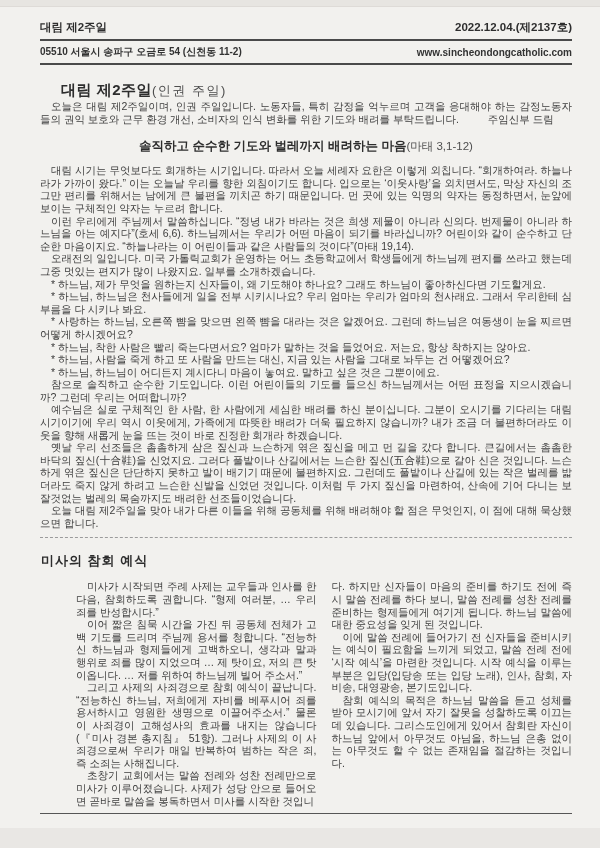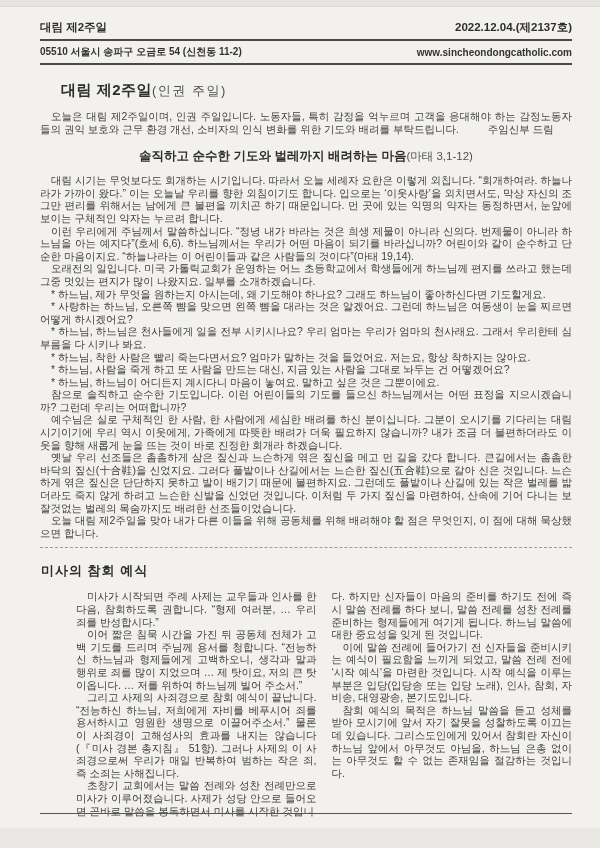--- a/index.html
+++ b/index.html
@@ -34,21 +34,21 @@
   
   .page-title { margin-top:16px; font-size:15px; font-weight:bold; color:#2d2d2d; letter-spacing:0.5px;padding-left:21px; }
   .page-title .title-suffix { font-weight:normal; font-size:13px; color:#4d4d4d; letter-spacing:1.5px; }
 
   p.body {
     font-size:10.5px; line-height:12.6px;
     text-align:justify; color:#3d3d3d;
     word-break:break-all;
   }
   p.indent { text-indent:11px; }
-  .intro-par { margin-top:10px; }
+  .intro-par { margin-top:0; }
   .sig { display:inline-block; margin-left:18px; white-space:nowrap; }
 
   
   .homily-title {
     margin:13px 0 9px 0; text-align:center;
     font-size:12.5px; font-weight:bold; color:#2d2d2d;
   }
   .homily-title .ht-ref { font-weight:normal; font-size:11.5px; color:#4f4f4f; }
 
   
@@ -87,23 +87,23 @@
     <section>
       <h1 class="page-title"><span>대림 제2주일</span><span class="title-suffix">(인권 주일)</span></h1>
       <p class="body indent intro-par"><span>오늘은 대림 제2주일이며, 인권 주일입니다. 노동자들, 특히 감정을 억누르며 고객을 응대해야 하는 감정노동자들의 권익 보호와 근무 환경 개선, 소비자의 인식 변화를 위한 기도와 배려를 부탁드립니다.</span><span class="sig">주임신부 드림</span></p>
     </section>
 
     <section>
       <h2 class="homily-title"><span>솔직하고 순수한 기도와 벌레까지 배려하는 마음</span><span class="ht-ref">(마태 3,1-12)</span></h2>
       <p class="body indent">대림 시기는 무엇보다도 회개하는 시기입니다. 따라서 오늘 세례자 요한은 이렇게 외칩니다. “회개하여라. 하늘나라가 가까이 왔다.” 이는 오늘날 우리를 향한 외침이기도 합니다. 입으로는 ‘이웃사랑’을 외치면서도, 막상 자신의 조그만 편리를 위해서는 남에게 큰 불편을 끼치곤 하기 때문입니다. 먼 곳에 있는 익명의 약자는 동정하면서, 눈앞에 보이는 구체적인 약자는 누르려 합니다.</p>
       <p class="body indent">이런 우리에게 주님께서 말씀하십니다. “정녕 내가 바라는 것은 희생 제물이 아니라 신의다. 번제물이 아니라 하느님을 아는 예지다”(호세 6,6). 하느님께서는 우리가 어떤 마음이 되기를 바라십니까? 어린이와 같이 순수하고 단순한 마음이지요. “하늘나라는 이 어린이들과 같은 사람들의 것이다”(마태 19,14).</p>
       <p class="body indent">오래전의 일입니다. 미국 가톨릭교회가 운영하는 어느 초등학교에서 학생들에게 하느님께 편지를 쓰라고 했는데 그중 멋있는 편지가 많이 나왔지요. 일부를 소개하겠습니다.</p>
-      <p class="body indent">* 하느님, 제가 무엇을 원하는지 아시는데, 왜 기도해야 하나요? 그래도 하느님이 좋아하신다면 기도할게요.</p>
+      <p class="body indent">* 하느님, 제가 무엇을 원하는지 신자들이, 왜 기도해야 하나요? 그래도 하느님이 좋아하신다면 기도할게요.</p>
+      <p class="body indent">* 하느님, 하느님은 천사들에게 일을 전부 시키시나요? 우리 엄마는 우리가 엄마의 천사래요. 그래서 우리한테 심부름을 다 시키나 봐요.</p>
       <p class="body indent">* 사랑하는 하느님, 오른쪽 뺨을 맞으면 왼쪽 뺨을 대라는 것은 알겠어요. 그런데 하느님은 여동생이 눈을 찌르면 어떻게 하시겠어요?</p>
-      <p class="body indent">* 하느님, 하느님은 천사들에게 일을 전부 시키시나요? 우리 엄마는 우리가 엄마의 천사래요. 그래서 우리한테 심부름을 다 시키나 봐요.</p>
       <p class="body indent">* 하느님, 착한 사람은 빨리 죽는다면서요? 엄마가 말하는 것을 들었어요. 저는요, 항상 착하지는 않아요.</p>
       <p class="body indent">* 하느님, 사람을 죽게 하고 또 사람을 만드는 대신, 지금 있는 사람을 그대로 놔두는 건 어떻겠어요?</p>
       <p class="body indent">* 하느님, 하느님이 어디든지 계시다니 마음이 놓여요. 말하고 싶은 것은 그뿐이에요.</p>
       <p class="body indent">참으로 솔직하고 순수한 기도입니다. 이런 어린이들의 기도를 들으신 하느님께서는 어떤 표정을 지으시겠습니까? 그런데 우리는 어떠합니까?</p>
       <p class="body indent">예수님은 실로 구체적인 한 사람, 한 사람에게 세심한 배려를 하신 분이십니다. 그분이 오시기를 기다리는 대림 시기이기에 우리 역시 이웃에게, 가족에게 따뜻한 배려가 더욱 필요하지 않습니까? 내가 조금 더 불편하더라도 이웃을 향해 새롭게 눈을 뜨는 것이 바로 진정한 회개라 하겠습니다.</p>
       <p class="body indent">옛날 우리 선조들은 촘촘하게 삼은 짚신과 느슨하게 엮은 짚신을 메고 먼 길을 갔다 합니다. 큰길에서는 촘촘한 바닥의 짚신(十合鞋)을 신었지요. 그러다 풀밭이나 산길에서는 느슨한 짚신(五合鞋)으로 갈아 신은 것입니다. 느슨하게 엮은 짚신은 단단하지 못하고 발이 배기기 때문에 불편하지요. 그런데도 풀밭이나 산길에 있는 작은 벌레를 밟더라도 죽지 않게 하려고 느슨한 신발을 신었던 것입니다. 이처럼 두 가지 짚신을 마련하여, 산속에 기어 다니는 보잘것없는 벌레의 목숨까지도 배려한 선조들이었습니다.</p>
       <p class="body indent">오늘 대림 제2주일을 맞아 내가 다른 이들을 위해 공동체를 위해 배려해야 할 점은 무엇인지, 이 점에 대해 묵상했으면 합니다.</p>
     </section>
 
     <div class="dashed-divider"></div>

